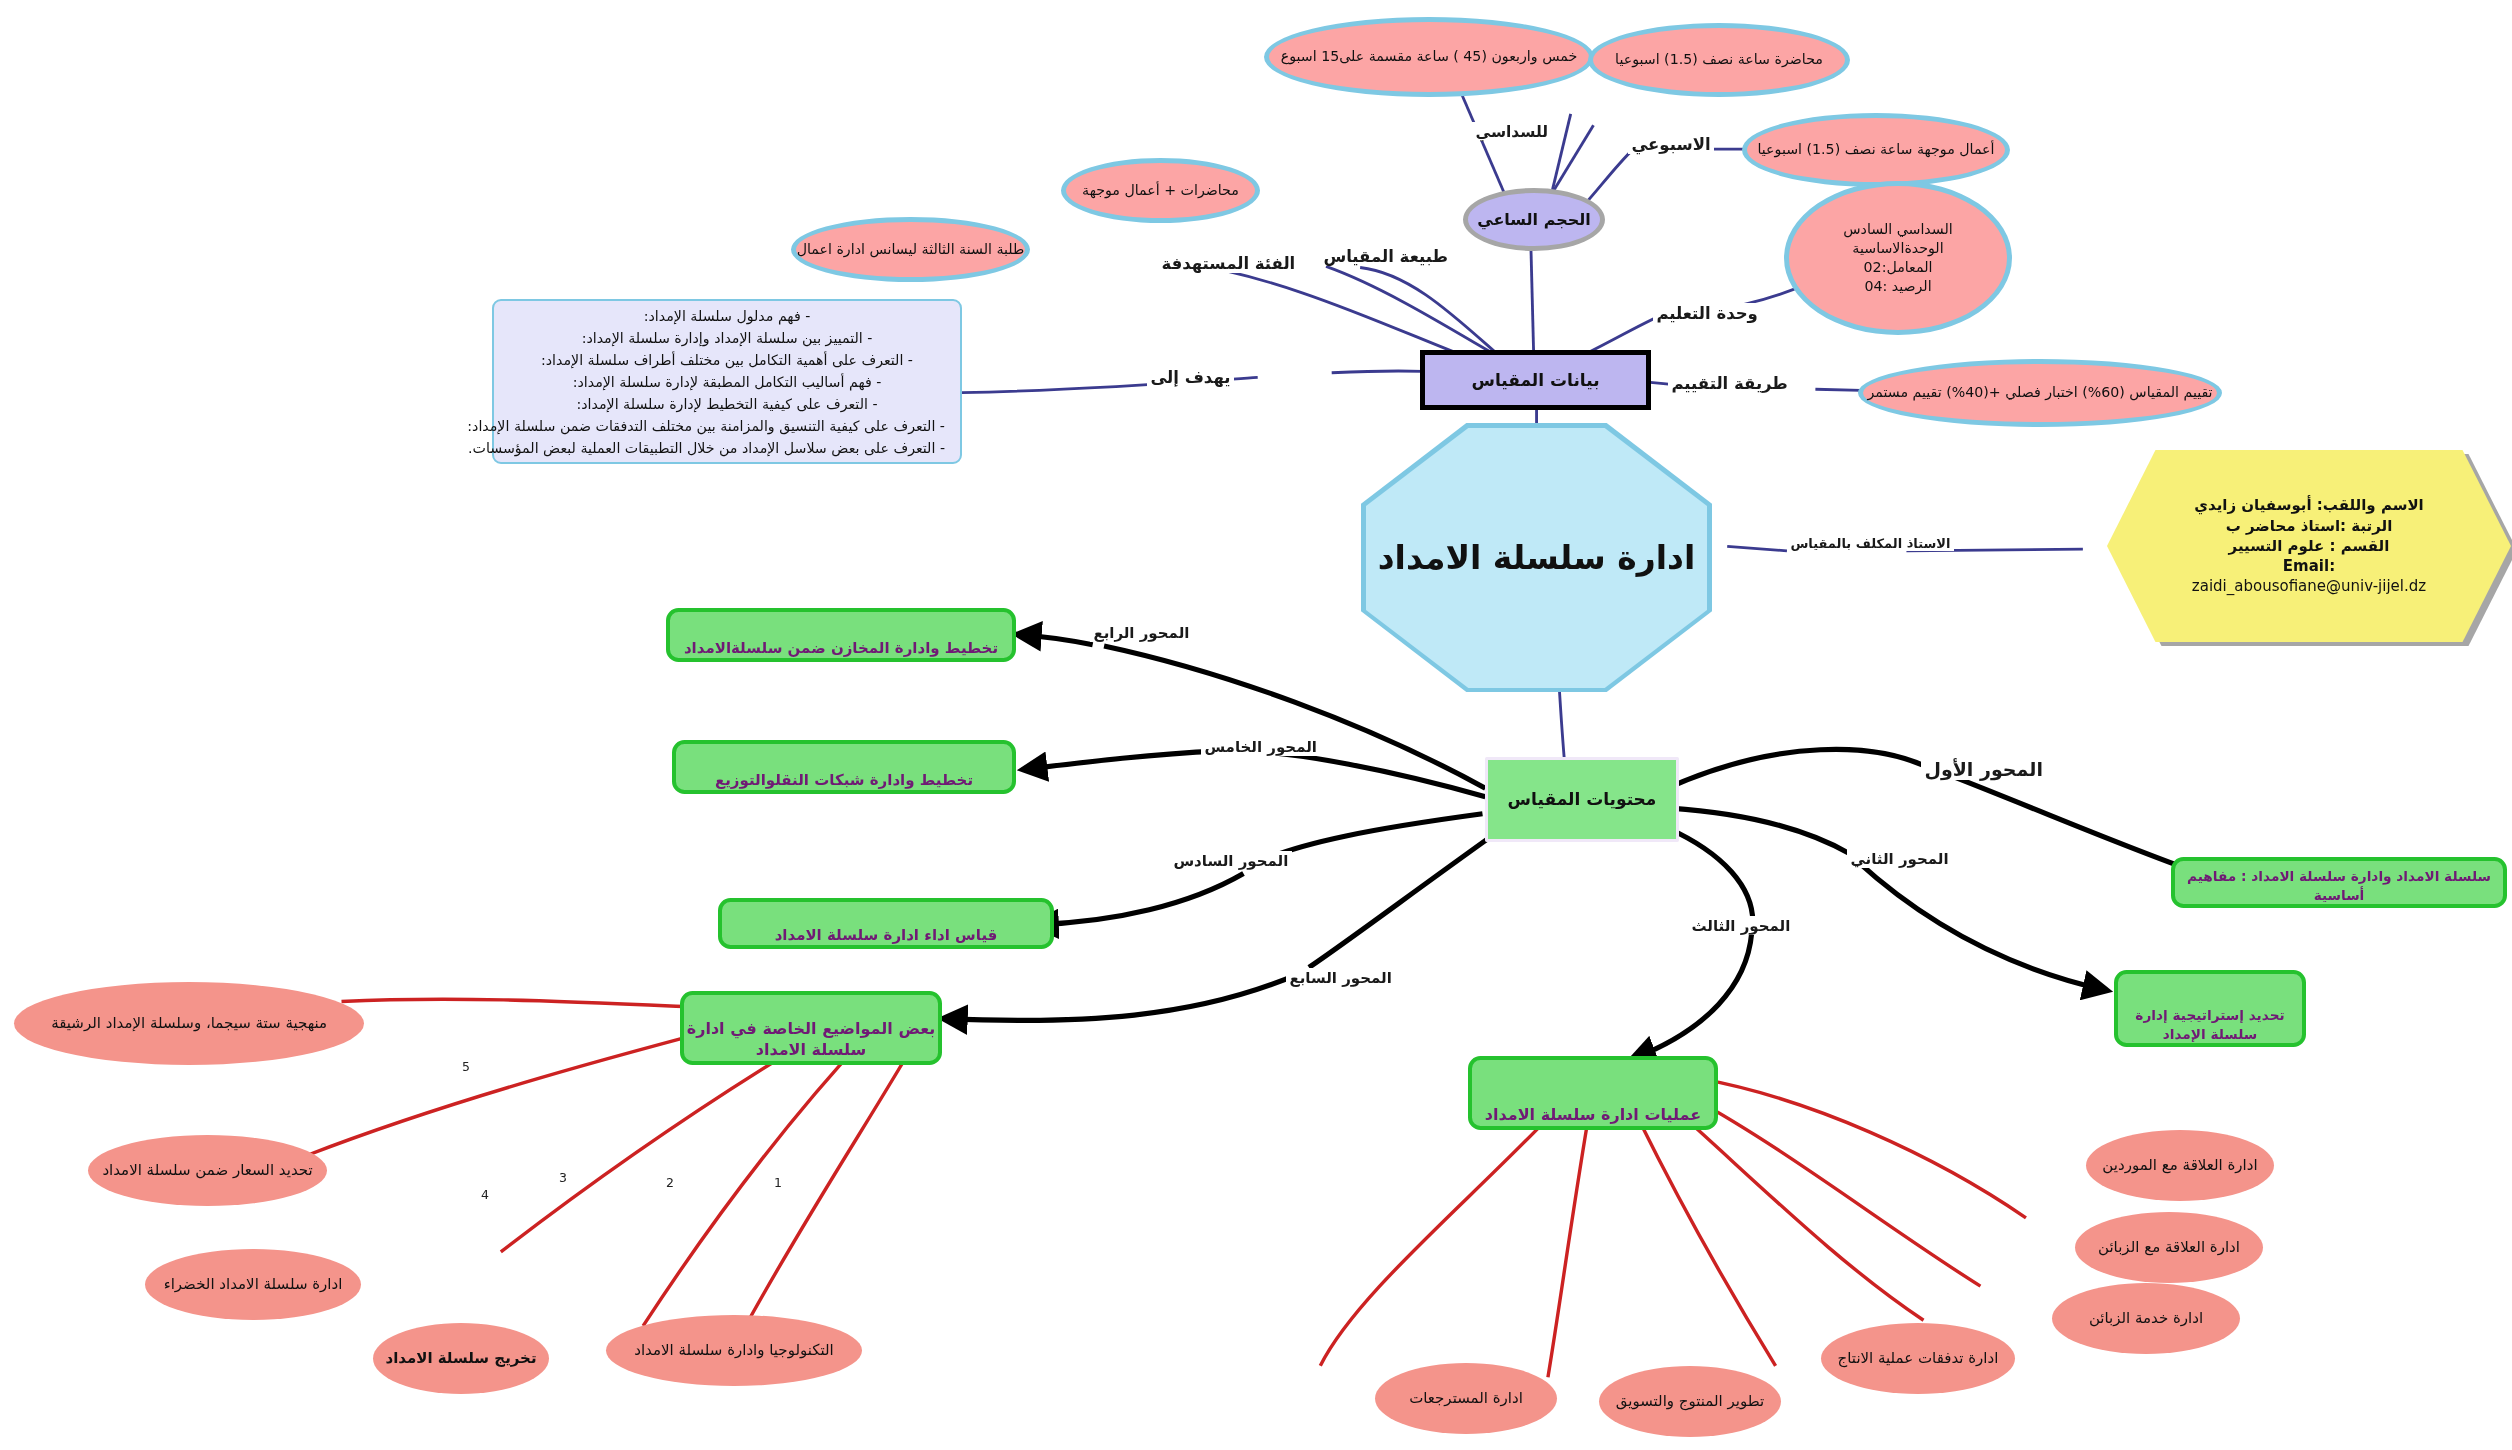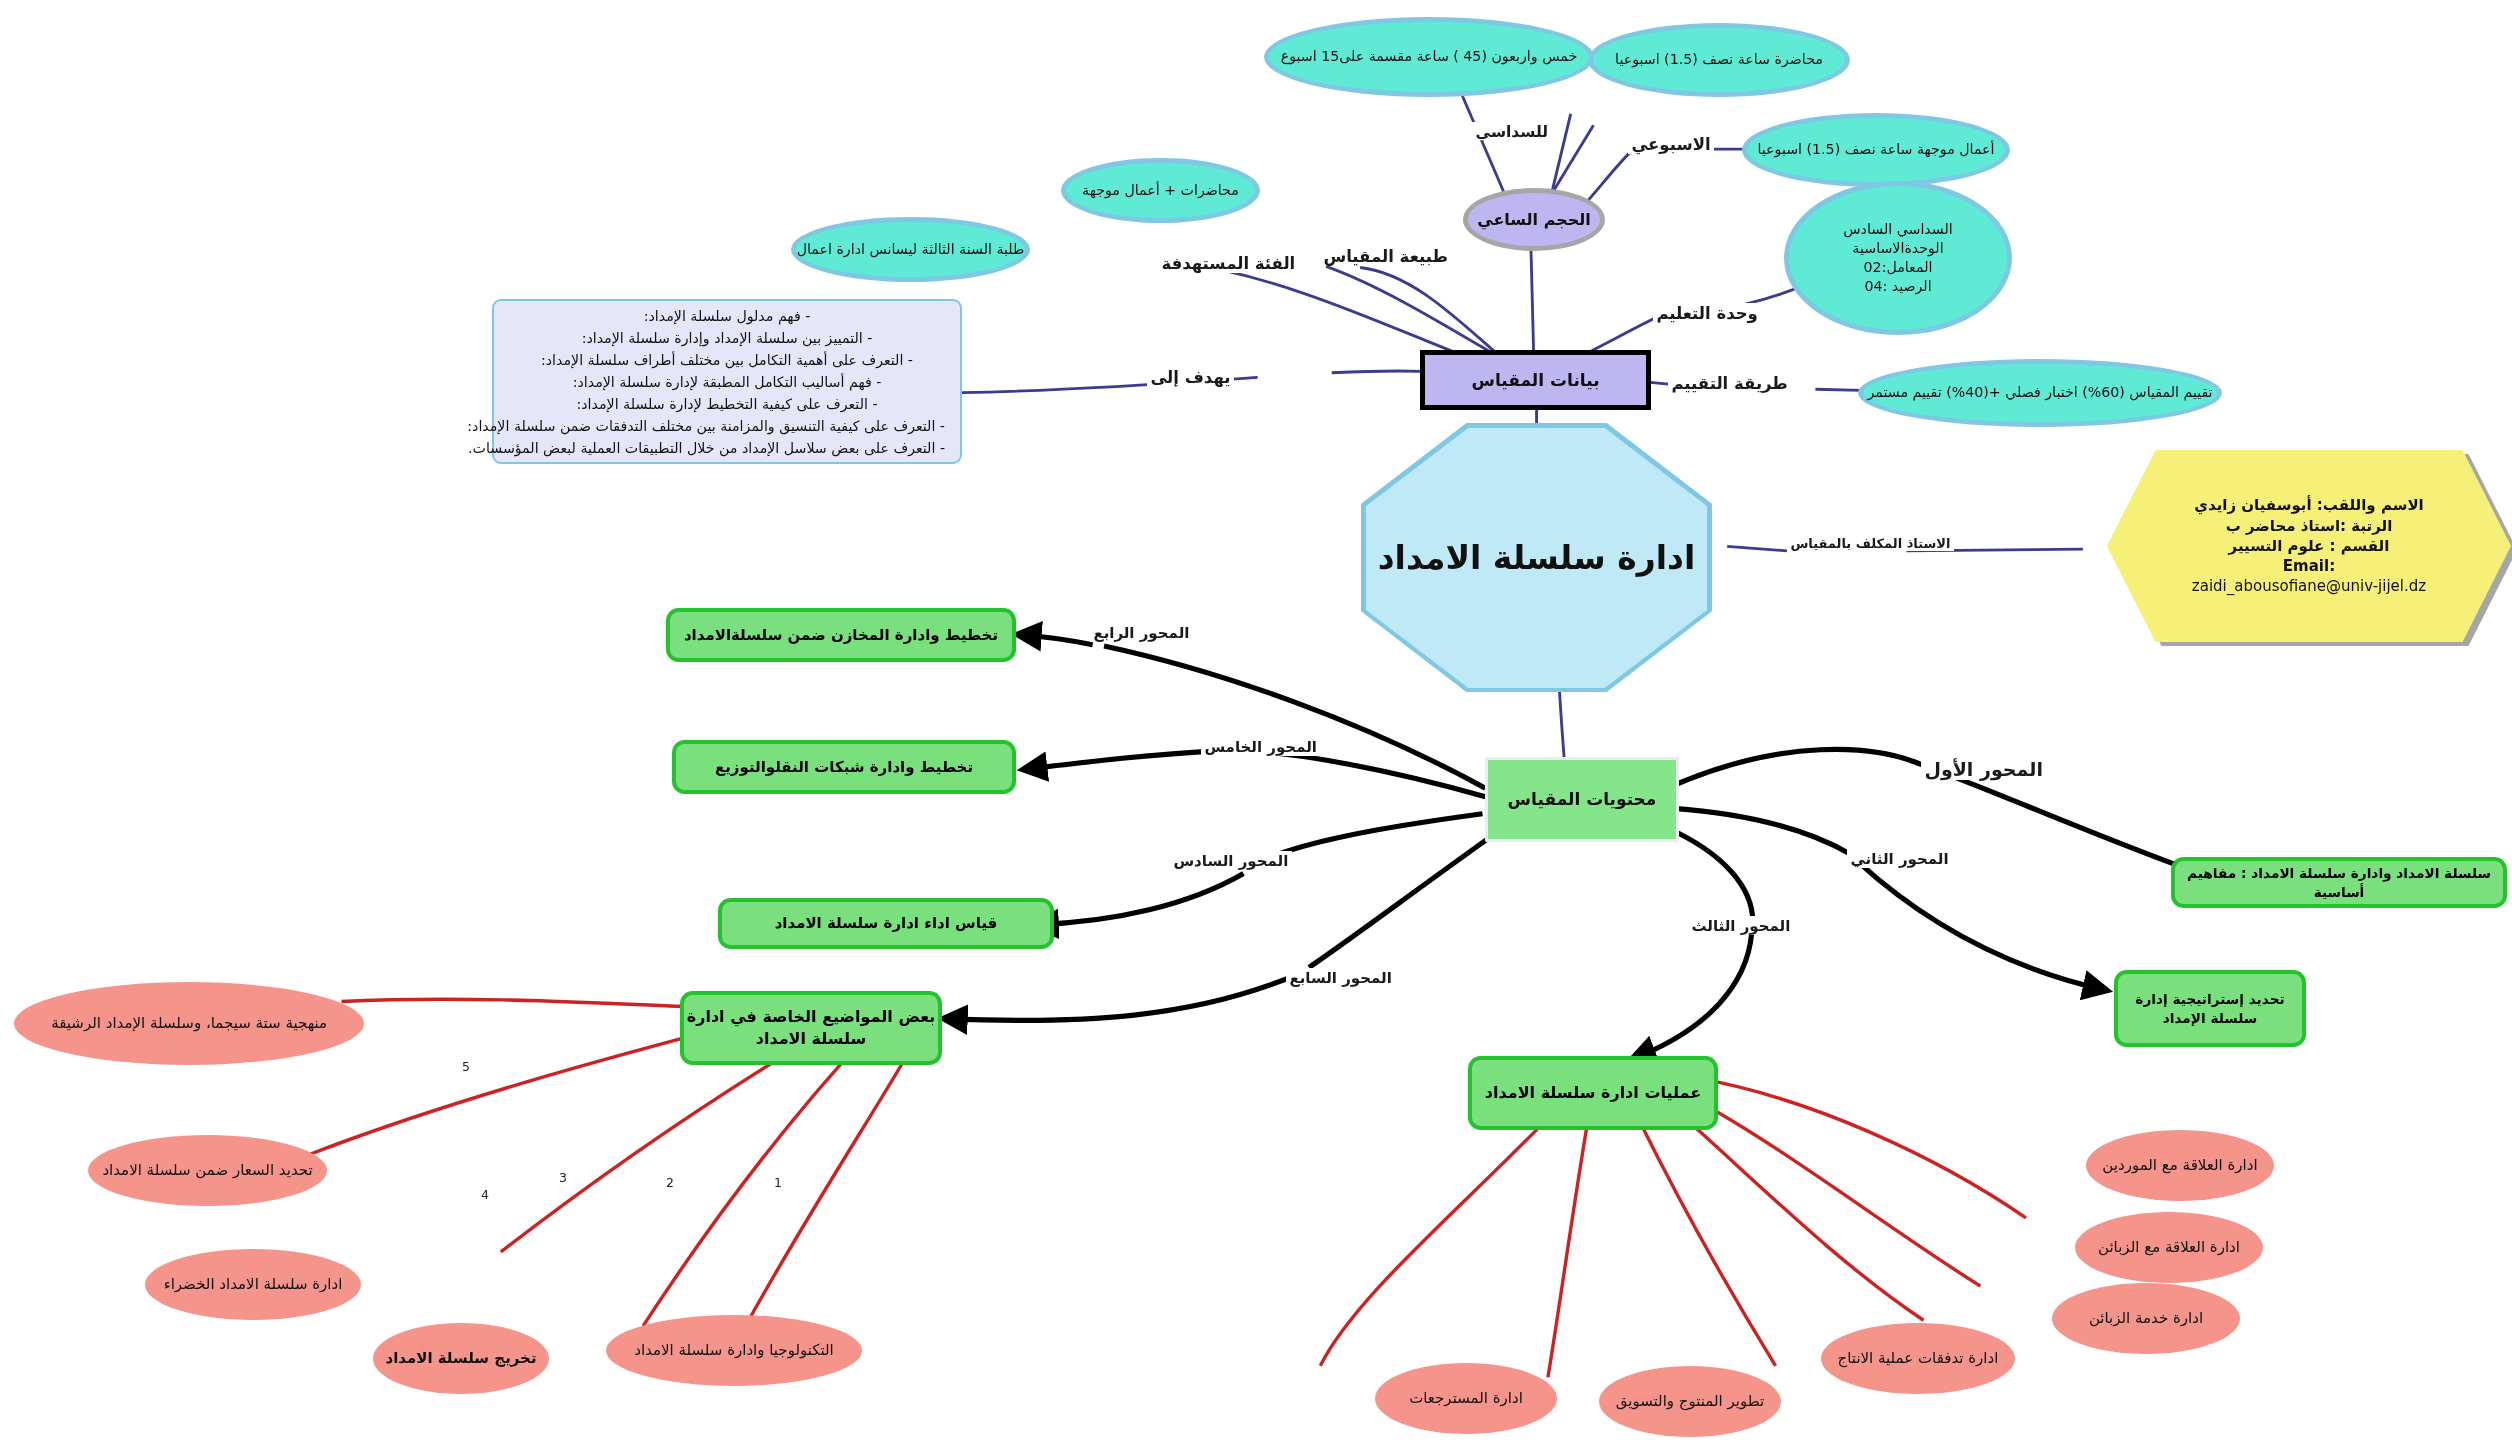--- a/index.html
+++ b/index.html
@@ -5,23 +5,23 @@
 <style>
   html,body{margin:0;padding:0;background:#ffffff;}
   #stage{position:relative;width:2512px;height:1450px;background:#fff;overflow:hidden;
          font-family:"DejaVu Sans","Liberation Sans",sans-serif;}
   svg.edges{position:absolute;left:0;top:0;width:2512px;height:1450px;}
   .node{position:absolute;display:flex;align-items:center;justify-content:center;
         text-align:center;box-sizing:border-box;}
   .node span{display:block;line-height:1.35;}
 
   
-  .ell-blue{background:#5eead4;border:5.1px solid #7ec8e3;border-radius:50%;color:#101010;}
+  .ell-blue{background:#fca5a5;border:5.1px solid #7ec8e3;border-radius:50%;color:#101010;}
   .ell-pink{background:#f4948b;border:none;border-radius:50%;color:#111;}
-  .rect-green{background:#79e07d;border:4px solid #25c22e;border-radius:12.5px;color:#000000;}
+  .rect-green{background:#79e07d;border:4px solid #25c22e;border-radius:12.5px;color:#701a75;align-items:flex-end;}
   .rect-green-plain{background:#85e58a;border:3.4px solid #f0e8f8;border-radius:1.7px;color:#111;}
   .rect-purple{background:#bdb6f0;border:5.7px solid #000;color:#111;}
   .circ-purple{background:#bdb6f0;border:5.7px solid #a6a6a6;border-radius:50%;color:#111;}
   .oct-blue{background:#bfe9f7;color:#111;
      clip-path:polygon(30% 0,70% 0,100% 30%,100% 70%,70% 100%,30% 100%,0 70%,0 30%);}
   .oct-border{position:absolute;background:#7ec8e3;
      clip-path:polygon(30% 0,70% 0,100% 30%,100% 70%,70% 100%,30% 100%,0 70%,0 30%);}
   .hexa{background:#f7f078;color:#111;
      clip-path:polygon(12% 0,88% 0,100% 50%,88% 100%,12% 100%,0 50%);}
   .hexa-border{position:absolute;background:#a6a6a6;

